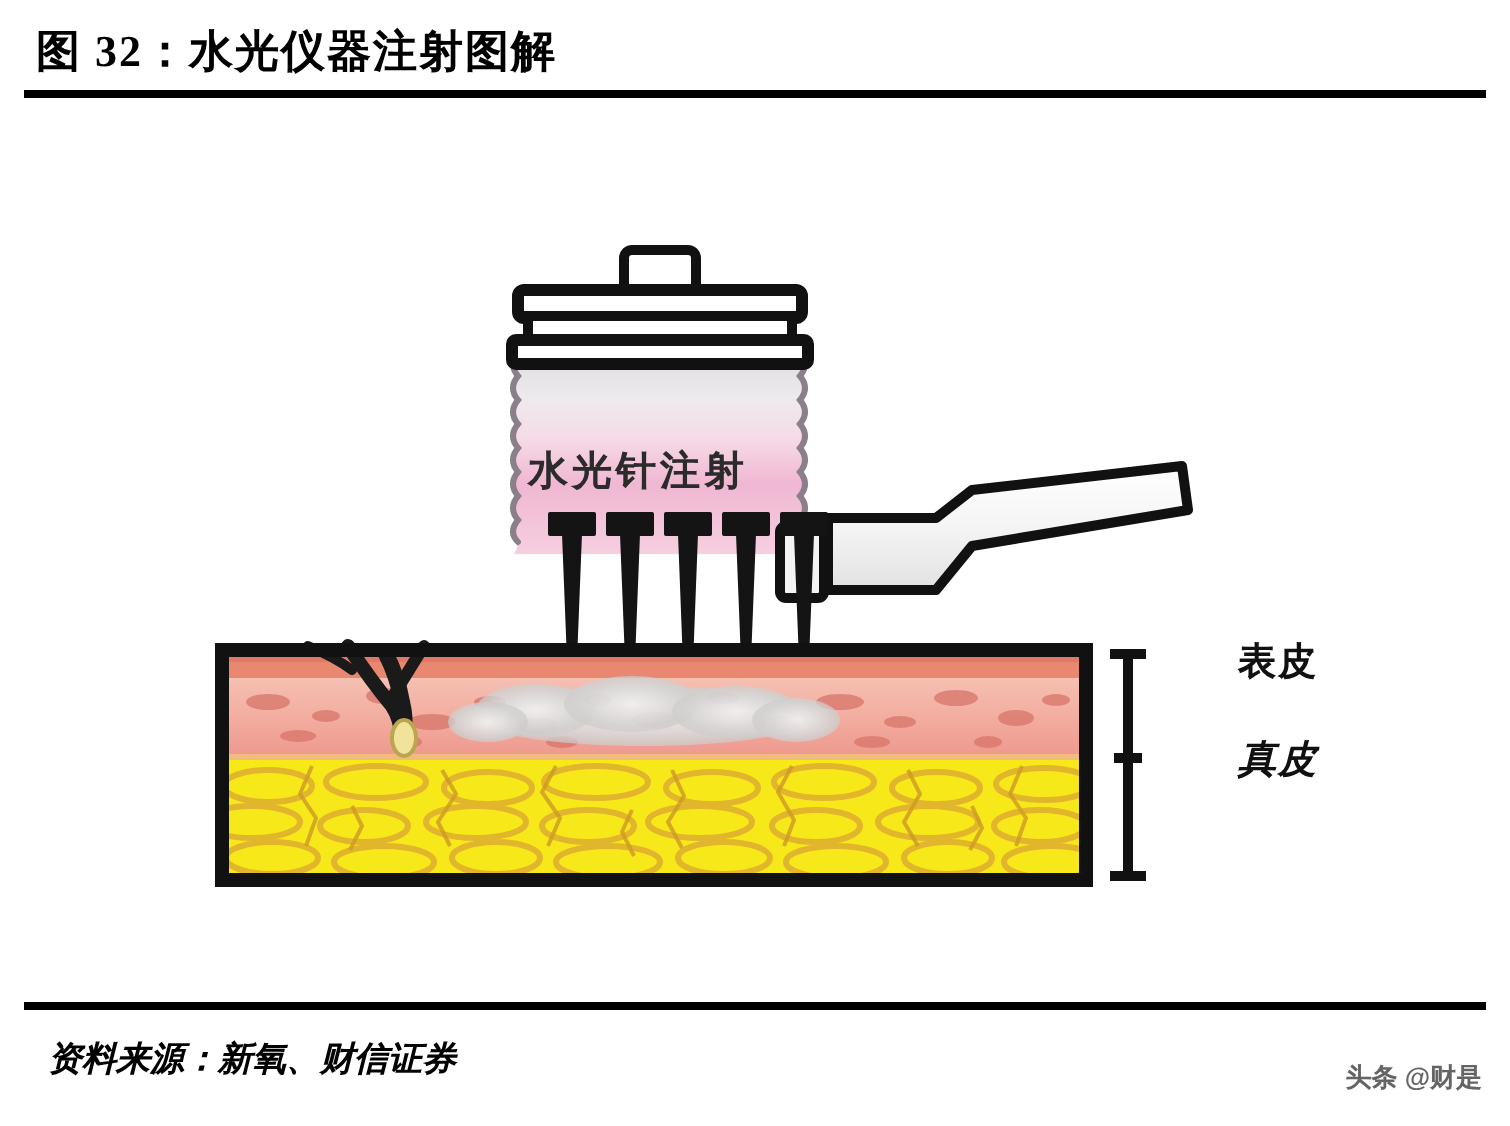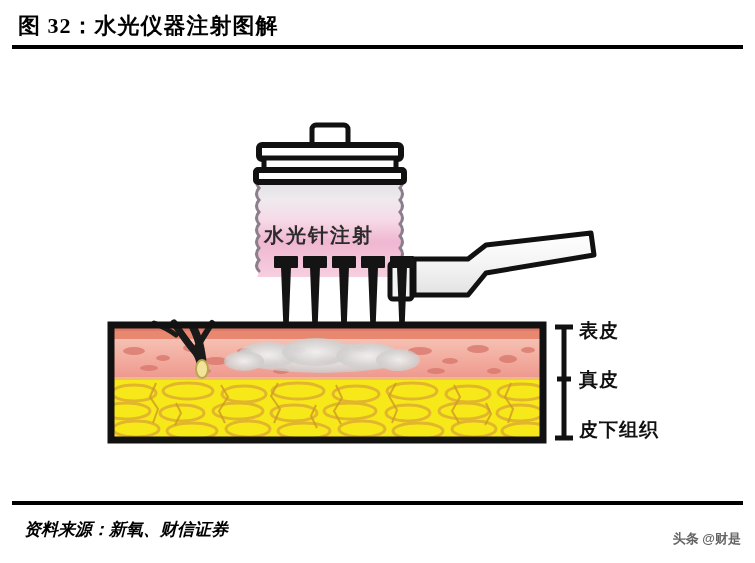--- a/index.html
+++ b/index.html
@@ -94,23 +94,24 @@
   }
 
   .layer-label {
     position: absolute;
     font-family: "Liberation Sans", sans-serif;
     font-size: 19px;
     font-weight: bold;
     color: #111111;
     white-space: nowrap;
     letter-spacing: 1px;
+    margin-left: 40px;
   }
   #label-epidermis { left: 563px; top: 263px; }
-  #label-dermis    { left: 563px; top: 312px; }
+  #label-dermis    { left: 563px; top: 312px; font-style: italic; }
   #label-subcutis  { left: 563px; top: 362px; }
 </style>
 </head>
 <body>
 
 <div id="figure-title">图 32：水光仪器注射图解</div>
 <div id="title-rule"></div>
 
 <div id="illustration">
 
@@ -322,18 +323,17 @@
       <line x1="541" y1="324" x2="555" y2="324"></line>
       <line x1="539" y1="383" x2="557" y2="383"></line>
     </g>
 
   </svg>
 
   <div class="overlay-label" id="injection-caption">水光针注射</div>
 
   <div class="layer-label" id="label-epidermis">表皮</div>
   <div class="layer-label" id="label-dermis">真皮</div>
-  <div class="layer-label" id="label-subcutis">皮下组织</div>
 </div>
 
 <div id="source-rule"></div>
 <div id="source-text">资料来源：新氧、财信证券</div>
 <div id="watermark">头条 @财是</div>
 
 </body></html>

